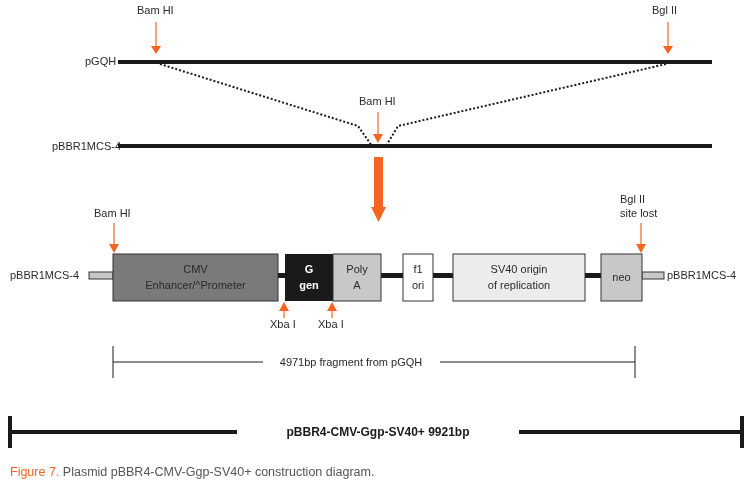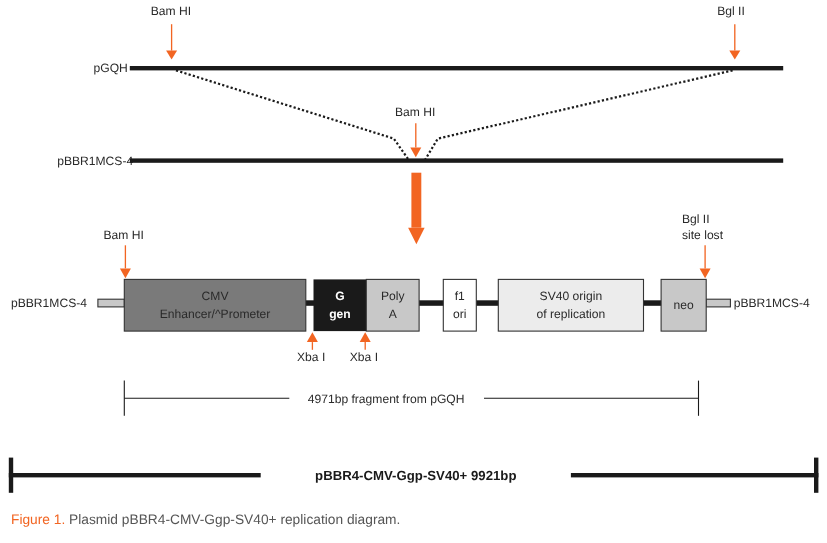--- a/index.html
+++ b/index.html
@@ -126,13 +126,13 @@
 
   <g>
     <rect x="8" y="416" width="4" height="32" fill="#1a1a1a"></rect>
     <rect x="740" y="416" width="4" height="32" fill="#1a1a1a"></rect>
     <rect x="8" y="430" width="229" height="4" fill="#1a1a1a"></rect>
     <rect x="519" y="430" width="225" height="4" fill="#1a1a1a"></rect>
   </g>
   <text x="378" y="436" text-anchor="middle" font-family="Liberation Sans, sans-serif" font-size="12" font-weight="bold" fill="#1a1a1a">pBBR4-CMV-Ggp-SV40+ 9921bp</text>
 </svg>
 
-<div class="caption"><span class="fig">Figure 1.</span><span> Plasmid pBBR4-CMV-Ggp-SV40+ replication diagram.</span></div>
+<div class="caption"><span class="fig">Figure 7.</span><span> Plasmid pBBR4-CMV-Ggp-SV40+ construction diagram.</span></div>
 
 </body></html>

